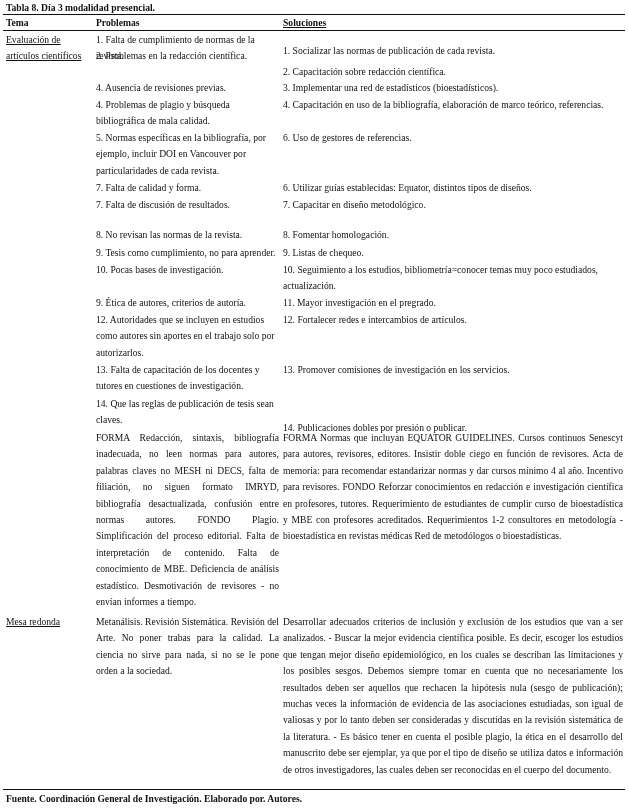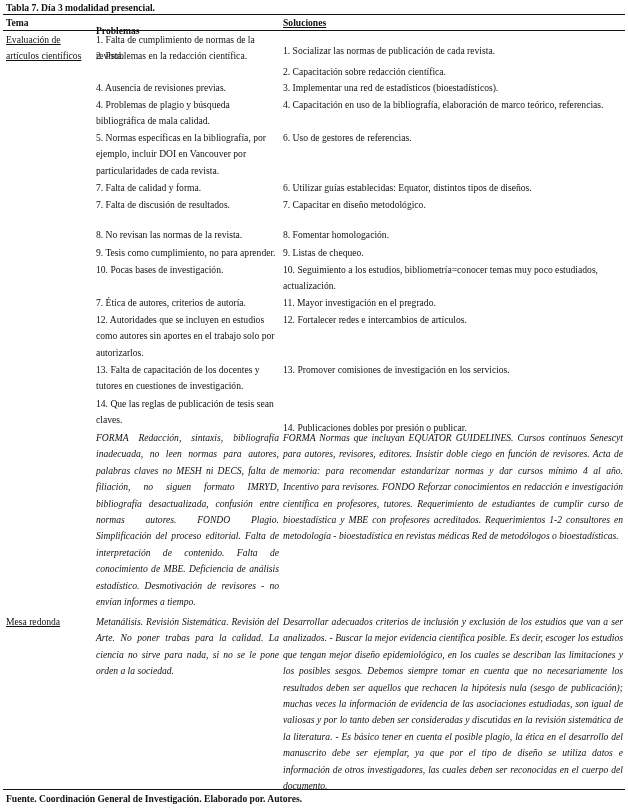--- a/index.html
+++ b/index.html
@@ -18,38 +18,38 @@
     position: absolute; left: 3px; width: 622px; height: 0;
     border-top: 1.3px solid #111;
   }
   .rule.top { top: 14px; }
   .rule.head { top: 30px; }
   .rule.bottom { top: 789px; }
   .hdr {
     position: absolute; top: 17px; font-weight: bold; font-size: 9.6px;
   }
   .col-tema { left: 6px; }
-  .col-prob { left: 96px; margin-top: 8px; }
+  .col-prob { left: 96px; }
   .col-sol { left: 283px; text-decoration: underline; }
   .cell {
     position: absolute; line-height: 16.4px; font-size: 9.6px;
   }
   .tema { left: 6px; width: 86px; text-decoration: underline; }
   .prob { left: 96px; width: 183px; }
   .sol  { left: 283px; width: 340px; }
-  .justify { text-align: justify; font-style: italic; }
+  .justify { text-align: justify; }
   .footer {
     position: absolute; left: 6px; top: 793px;
     font-weight: bold; font-size: 9.6px;
   }
 </style>
 </head>
 <body>
 
-<div class="caption">Tabla 7. Día 3 modalidad presencial.</div>
+<div class="caption">Tabla 8. Día 3 modalidad presencial.</div>
 <div class="rule top"></div>
 <div class="hdr col-tema">Tema</div>
 <div class="hdr col-prob">Problemas</div>
 <div class="hdr col-sol">Soluciones</div>
 <div class="rule head"></div>
 
 <div class="cell tema" style="top:32px">Evaluación de artículos científicos</div>
 
 <div class="cell prob" style="top:32px">1. Falta de cumplimiento de normas de la revista.</div>
 <div class="cell sol" style="top:43px">1. Socializar las normas de publicación de cada revista.</div>
@@ -74,21 +74,21 @@
 
 <div class="cell prob" style="top:227px">8. No revisan las normas de la revista.</div>
 <div class="cell sol" style="top:227px">8. Fomentar homologación.</div>
 
 <div class="cell prob" style="top:245px">9. Tesis como cumplimiento, no para aprender.</div>
 <div class="cell sol" style="top:245px">9. Listas de chequeo.</div>
 
 <div class="cell prob" style="top:262px">10. Pocas bases de investigación.</div>
 <div class="cell sol" style="top:262px">10. Seguimiento a los estudios, bibliometría=conocer temas muy poco estudiados, actualización.</div>
 
-<div class="cell prob" style="top:295px">7. Ética de autores, criterios de autoría.</div>
+<div class="cell prob" style="top:295px">9. Ética de autores, criterios de autoría.</div>
 <div class="cell sol" style="top:295px">11. Mayor investigación en el pregrado.</div>
 
 <div class="cell prob" style="top:312px">12. Autoridades que se incluyen en estudios como autores sin aportes en el trabajo solo por autorizarlos.</div>
 <div class="cell sol" style="top:312px">12. Fortalecer redes e intercambios de artículos.</div>
 
 <div class="cell prob" style="top:362px">13. Falta de capacitación de los docentes y tutores en cuestiones de investigación.</div>
 <div class="cell sol" style="top:362px">13. Promover comisiones de investigación en los servicios.</div>
 
 <div class="cell prob" style="top:396px">14. Que las reglas de publicación de tesis sean claves.</div>
 <div class="cell sol" style="top:420px">14. Publicaciones dobles por presión o publicar.</div>

